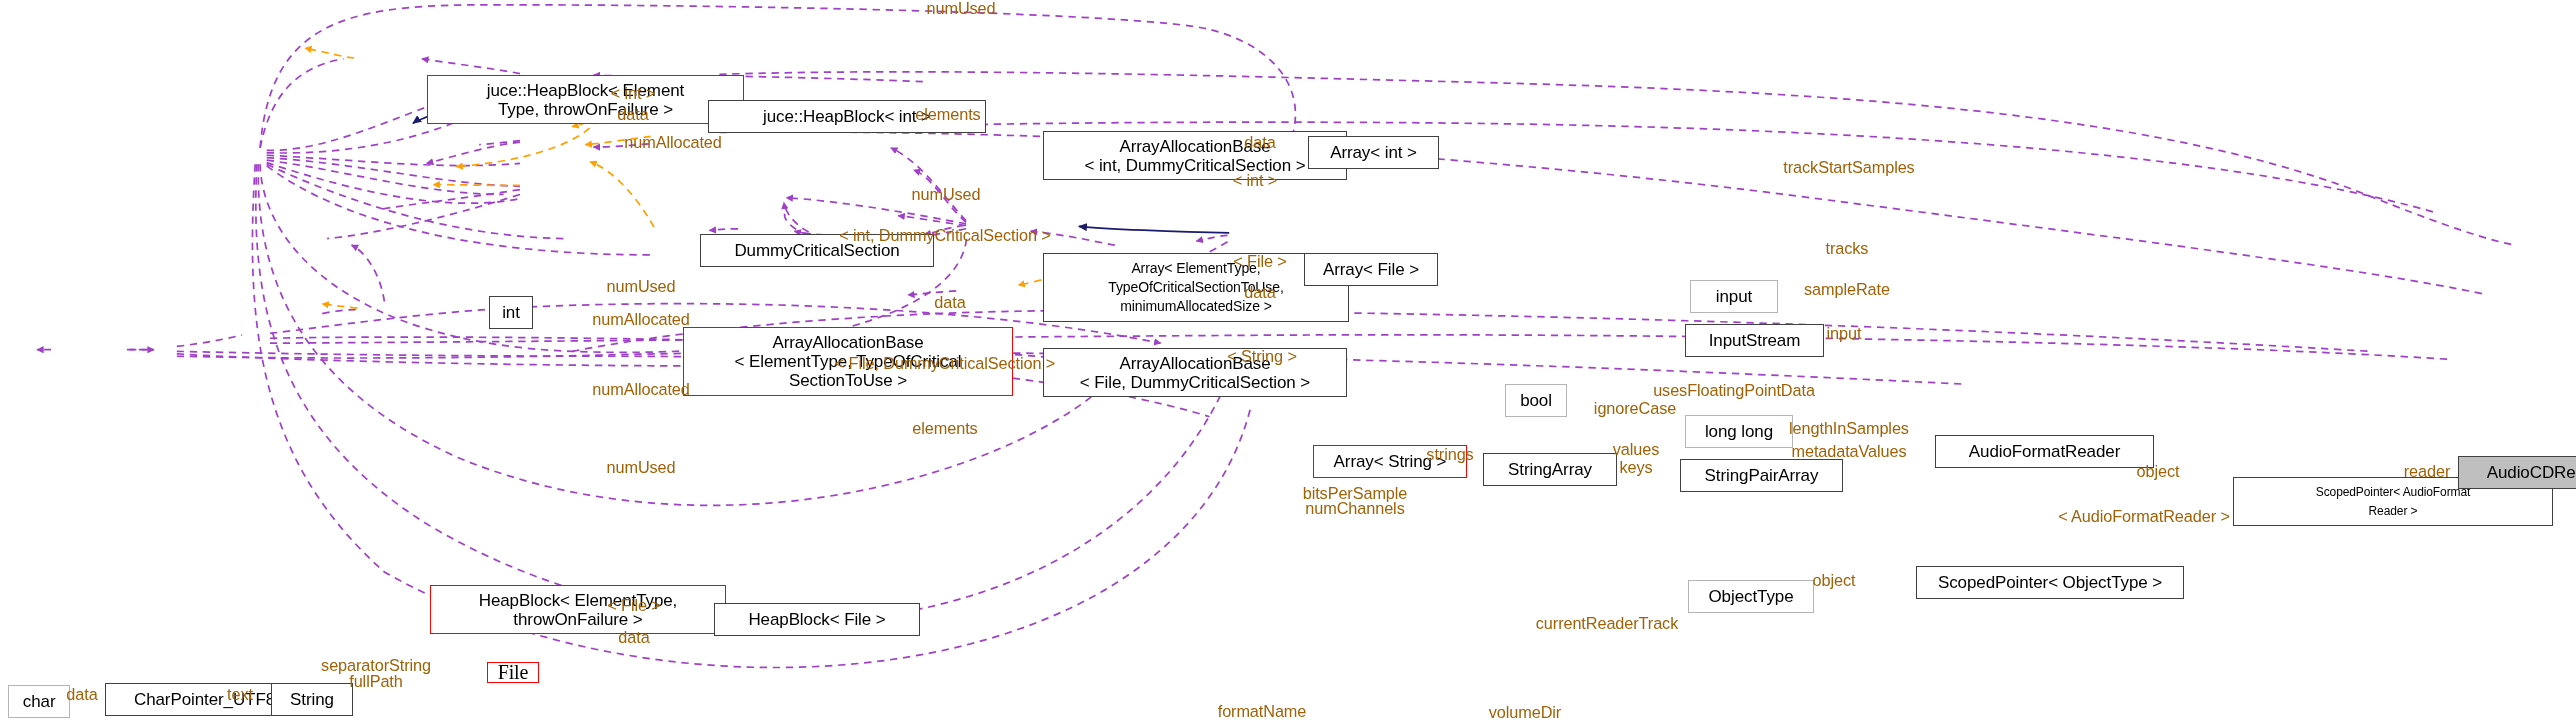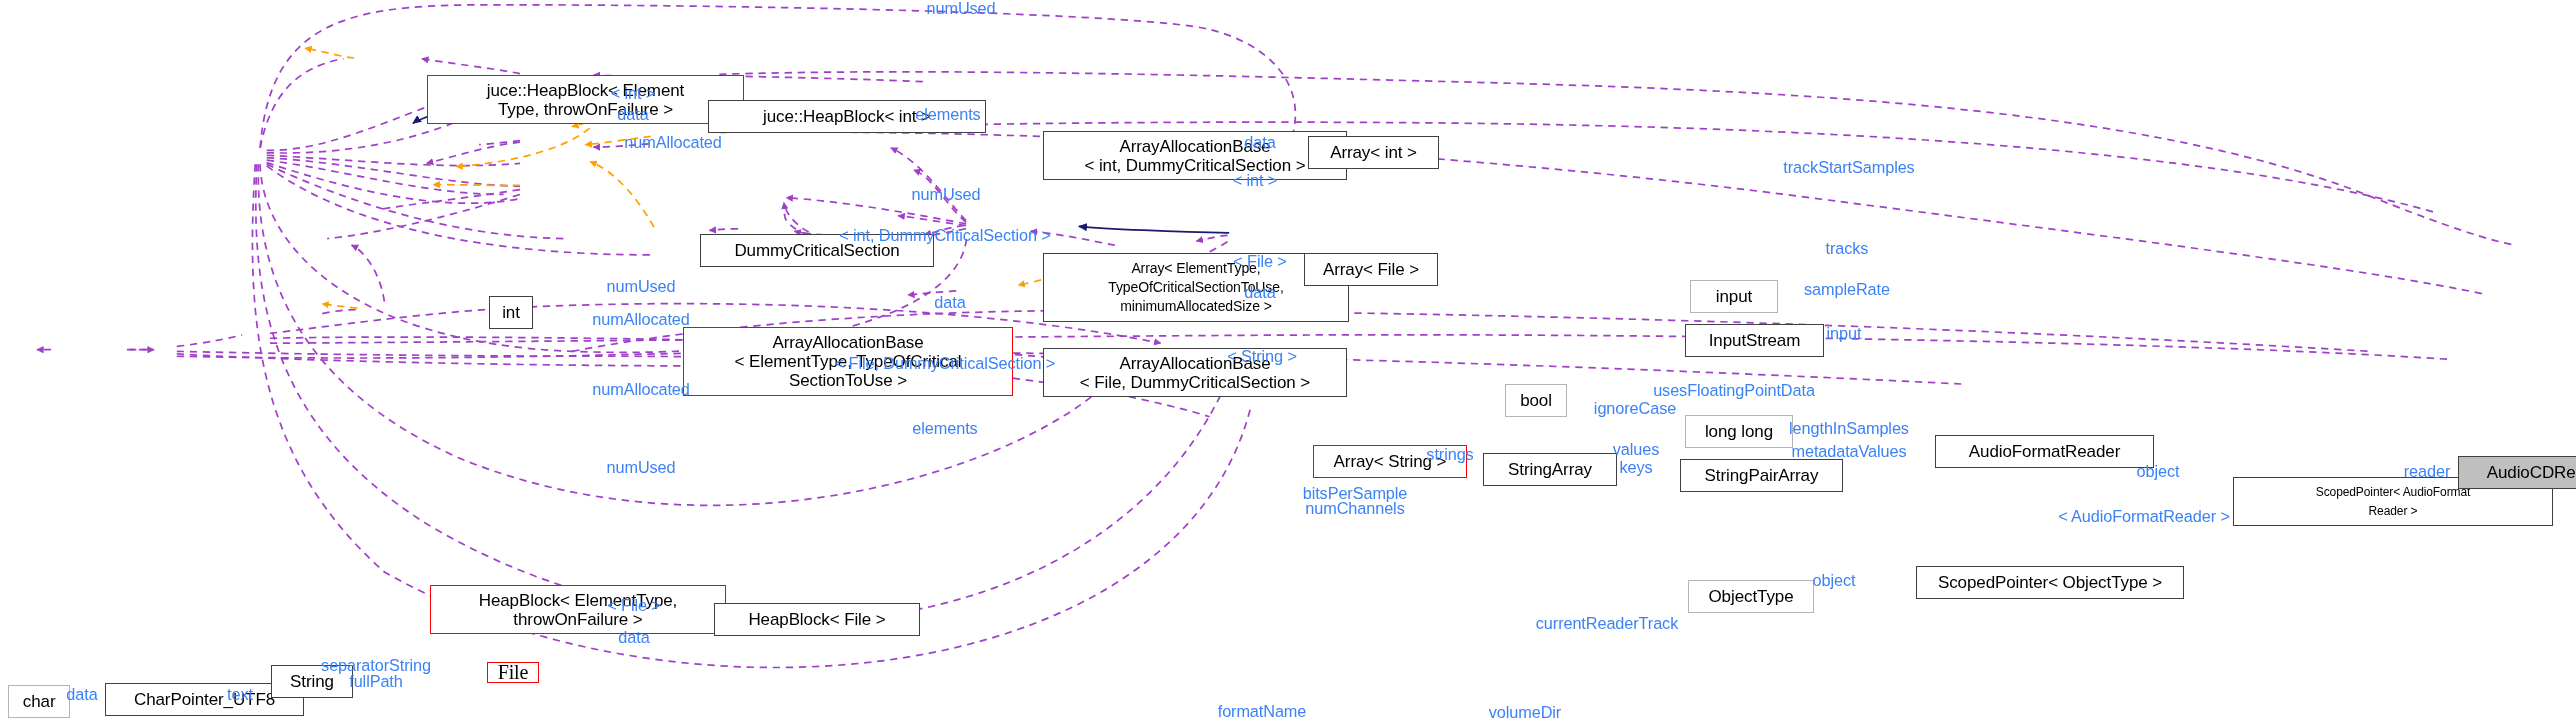--- a/index.html
+++ b/index.html
@@ -42,21 +42,21 @@
   
   .n-plain   { border: 0.8px solid #b5b5b5; }
   .n-dark    { border: 1.6px solid #404040; }
   .n-red     { border: 1.6px solid #ff0000; }
   .n-focus   { border: 1.6px solid #404040; background: #bfbfbf; }
 
   .elabel {
     position: absolute;
     font-size: 10.2px;
     line-height: 11px;
-    color: #3b82f6;
+    color: #a16207;
     white-space: pre-line;
     text-align: right;
     transform: translateX(-50%);
     letter-spacing: -0.1px;
   }
 </style>
 </head>
 <body>
 
 <div id="canvas">
@@ -217,21 +217,21 @@
 Reader &gt;</div>
       <div class="node n-focus" style="left: 2458px; top: 456px; width: 180px; height: 33px; font-size: 17px; line-height: 19px;">AudioCDReader</div>
       <div class="node n-plain" style="left: 1688px; top: 580px; width: 126px; height: 33px; font-size: 17px; line-height: 19px;">ObjectType</div>
       <div class="node n-dark" style="left: 1916px; top: 566px; width: 268px; height: 33px; font-size: 17px; line-height: 19px;">ScopedPointer&lt; ObjectType &gt;</div>
       <div class="node n-red" style="left: 430px; top: 585px; width: 296px; height: 49px; font-size: 17px; line-height: 19px;">HeapBlock&lt; ElementType,
 throwOnFailure &gt;</div>
       <div class="node n-dark" style="left: 714px; top: 603px; width: 206px; height: 33px; font-size: 17px; line-height: 19px;">HeapBlock&lt; File &gt;</div>
       <div class="node n-red" style="left: 487px; top: 662px; width: 52px; height: 21px; font-size: 20px; line-height: 19px; font-family: Liberation Serif, serif;">File</div>
       <div class="node n-plain" style="left: 8.2px; top: 685px; width: 62px; height: 33px; font-size: 17px; line-height: 19px;">char</div>
       <div class="node n-dark" style="left: 105px; top: 683px; width: 199px; height: 33px; font-size: 17px; line-height: 19px;">CharPointer_UTF8</div>
-      <div class="node n-dark" style="left: 271px; top: 665px; width: 82px; height: 33px; font-size: 17px; line-height: 19px;">String</div>
+      <div class="node n-dark" style="left: 271px; top: 683px; width: 82px; height: 33px; font-size: 17px; line-height: 19px;">String</div>
     </div>
   <div id="label-layer">
       <div class="elabel" style="left: 961px; top: 0px; font-size: 16.3px; line-height: 17px;">numUsed</div>
       <div class="elabel" style="left: 633px; top: 85px; font-size: 16.3px; line-height: 17px;">&lt; int &gt;</div>
       <div class="elabel" style="left: 633px; top: 106px; font-size: 16.3px; line-height: 17px;">data</div>
       <div class="elabel" style="left: 948px; top: 106px; font-size: 16.3px; line-height: 17px;">elements</div>
       <div class="elabel" style="left: 673px; top: 134px; font-size: 16.3px; line-height: 17px;">numAllocated</div>
       <div class="elabel" style="left: 1260px; top: 134px; font-size: 16.3px; line-height: 17px;">data</div>
       <div class="elabel" style="left: 1255px; top: 172px; font-size: 16.3px; line-height: 17px;">&lt; int &gt;</div>
       <div class="elabel" style="left: 946px; top: 186px; font-size: 16.3px; line-height: 17px;">numUsed</div>

